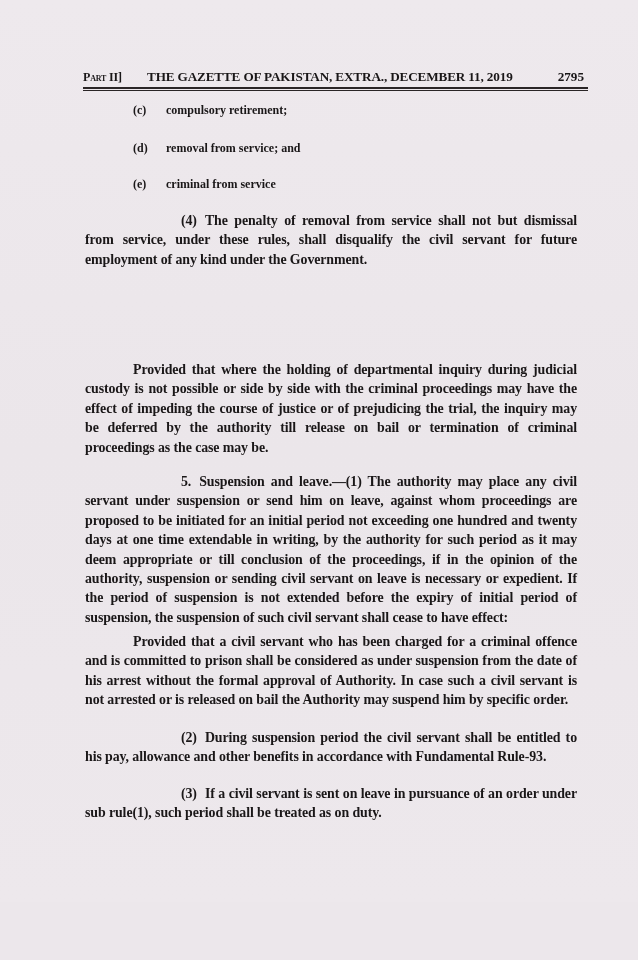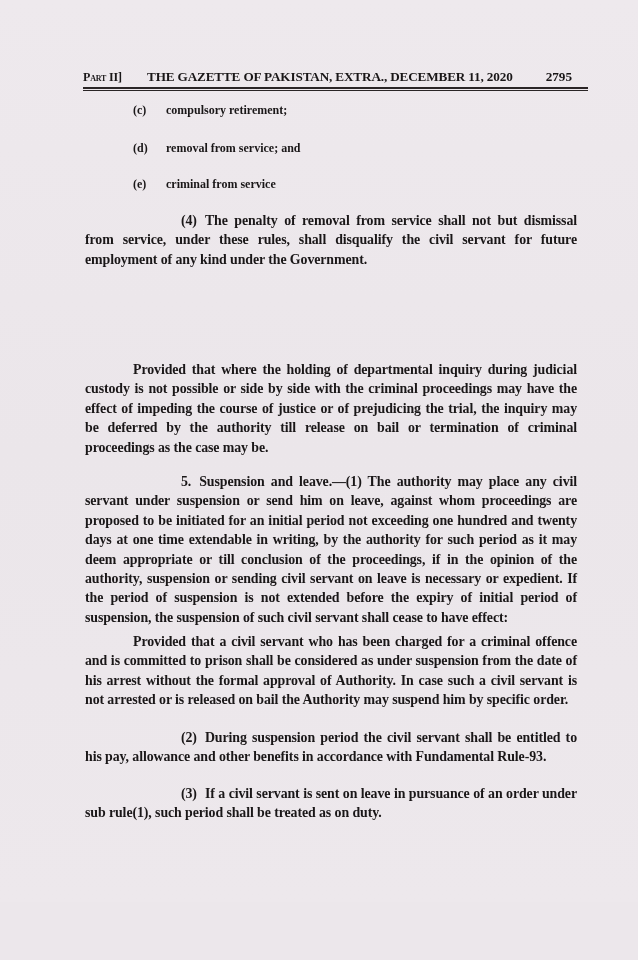--- a/index.html
+++ b/index.html
@@ -13,21 +13,21 @@
   .page {
     position: absolute; left: 0; top: 0; width: 638px; height: 902px;
     background: linear-gradient(180deg, #eee9ed 0%, #ebe6ea 50%, #ede8ec 100%);
   }
   .header {
     position: absolute; left: 83px; top: 69px; width: 505px; height: 20px;
     font-weight: bold; font-size: 13.2px; white-space: nowrap;
   }
   .header .part { position: absolute; left: 0; top: 1px; font-size: 12px; font-variant: small-caps; letter-spacing: -0.2px; }
   .header .title { position: absolute; left: 64px; top: 0; letter-spacing: -0.15px; }
-  .header .pageno { position: absolute; right: 16px; top: 0; }
+  .header .pageno { position: absolute; right: 4px; top: 0; }
   .rule {
     position: absolute; left: 83px; top: 87px; width: 505px; height: 4px;
     border-top: 2px solid #2a2526; border-bottom: 1px solid #2a2526;
     box-sizing: border-box;
   }
   .item {
     position: absolute; left: 133px; font-weight: bold; font-size: 12px; white-space: nowrap;
   }
   .item .lbl { display: inline-block; width: 33px; }
   .para {
@@ -40,21 +40,21 @@
   .para .num { display: inline-block; margin-right: 8px; }
   .para .head { font-weight: bold; }
 </style>
 </head>
 <body>
 
 <div class="page">
 
   <div class="header">
     <span class="part">Part II]</span>
-    <span class="title">THE GAZETTE OF PAKISTAN, EXTRA., DECEMBER 11, 2020</span>
+    <span class="title">THE GAZETTE OF PAKISTAN, EXTRA., DECEMBER 11, 2019</span>
     <span class="pageno">2795</span>
   </div>
   <div class="rule"></div>
 
   <div class="item" style="top:103px;">
     <span class="lbl">(c)</span><span>compulsory retirement;</span>
   </div>
   <div class="item" style="top:141px;">
     <span class="lbl">(d)</span><span>removal from service; and</span>
   </div>

